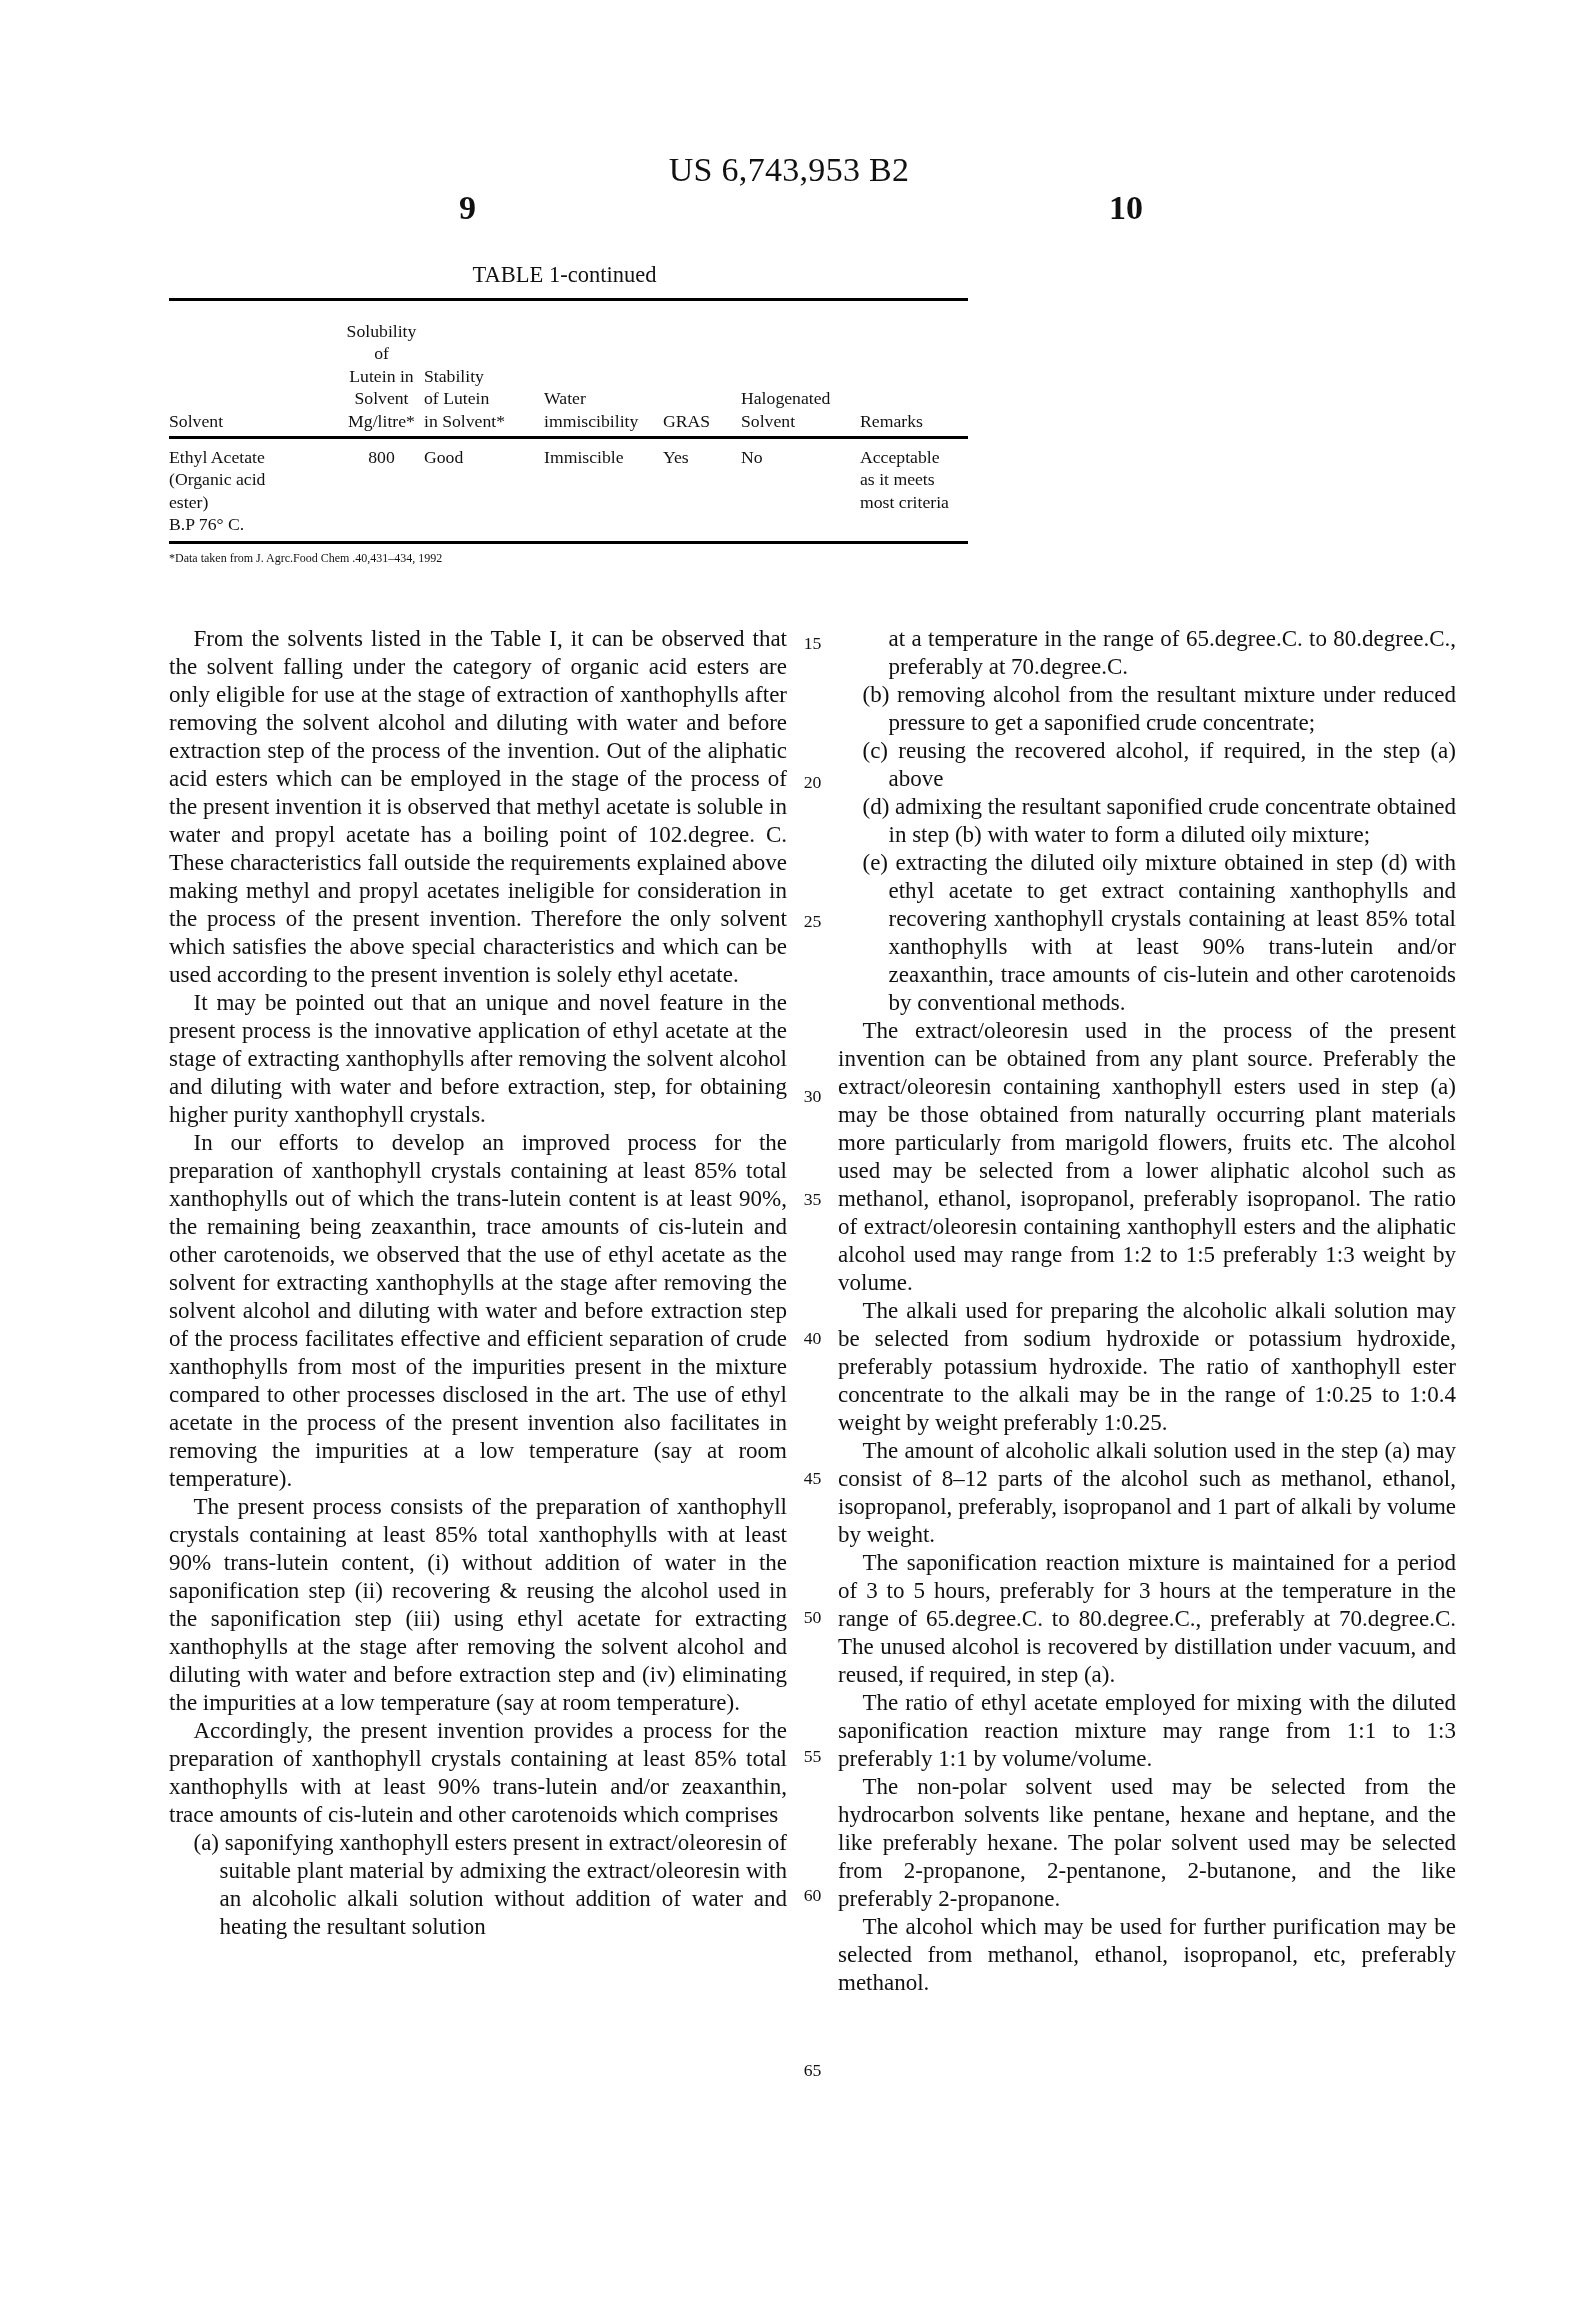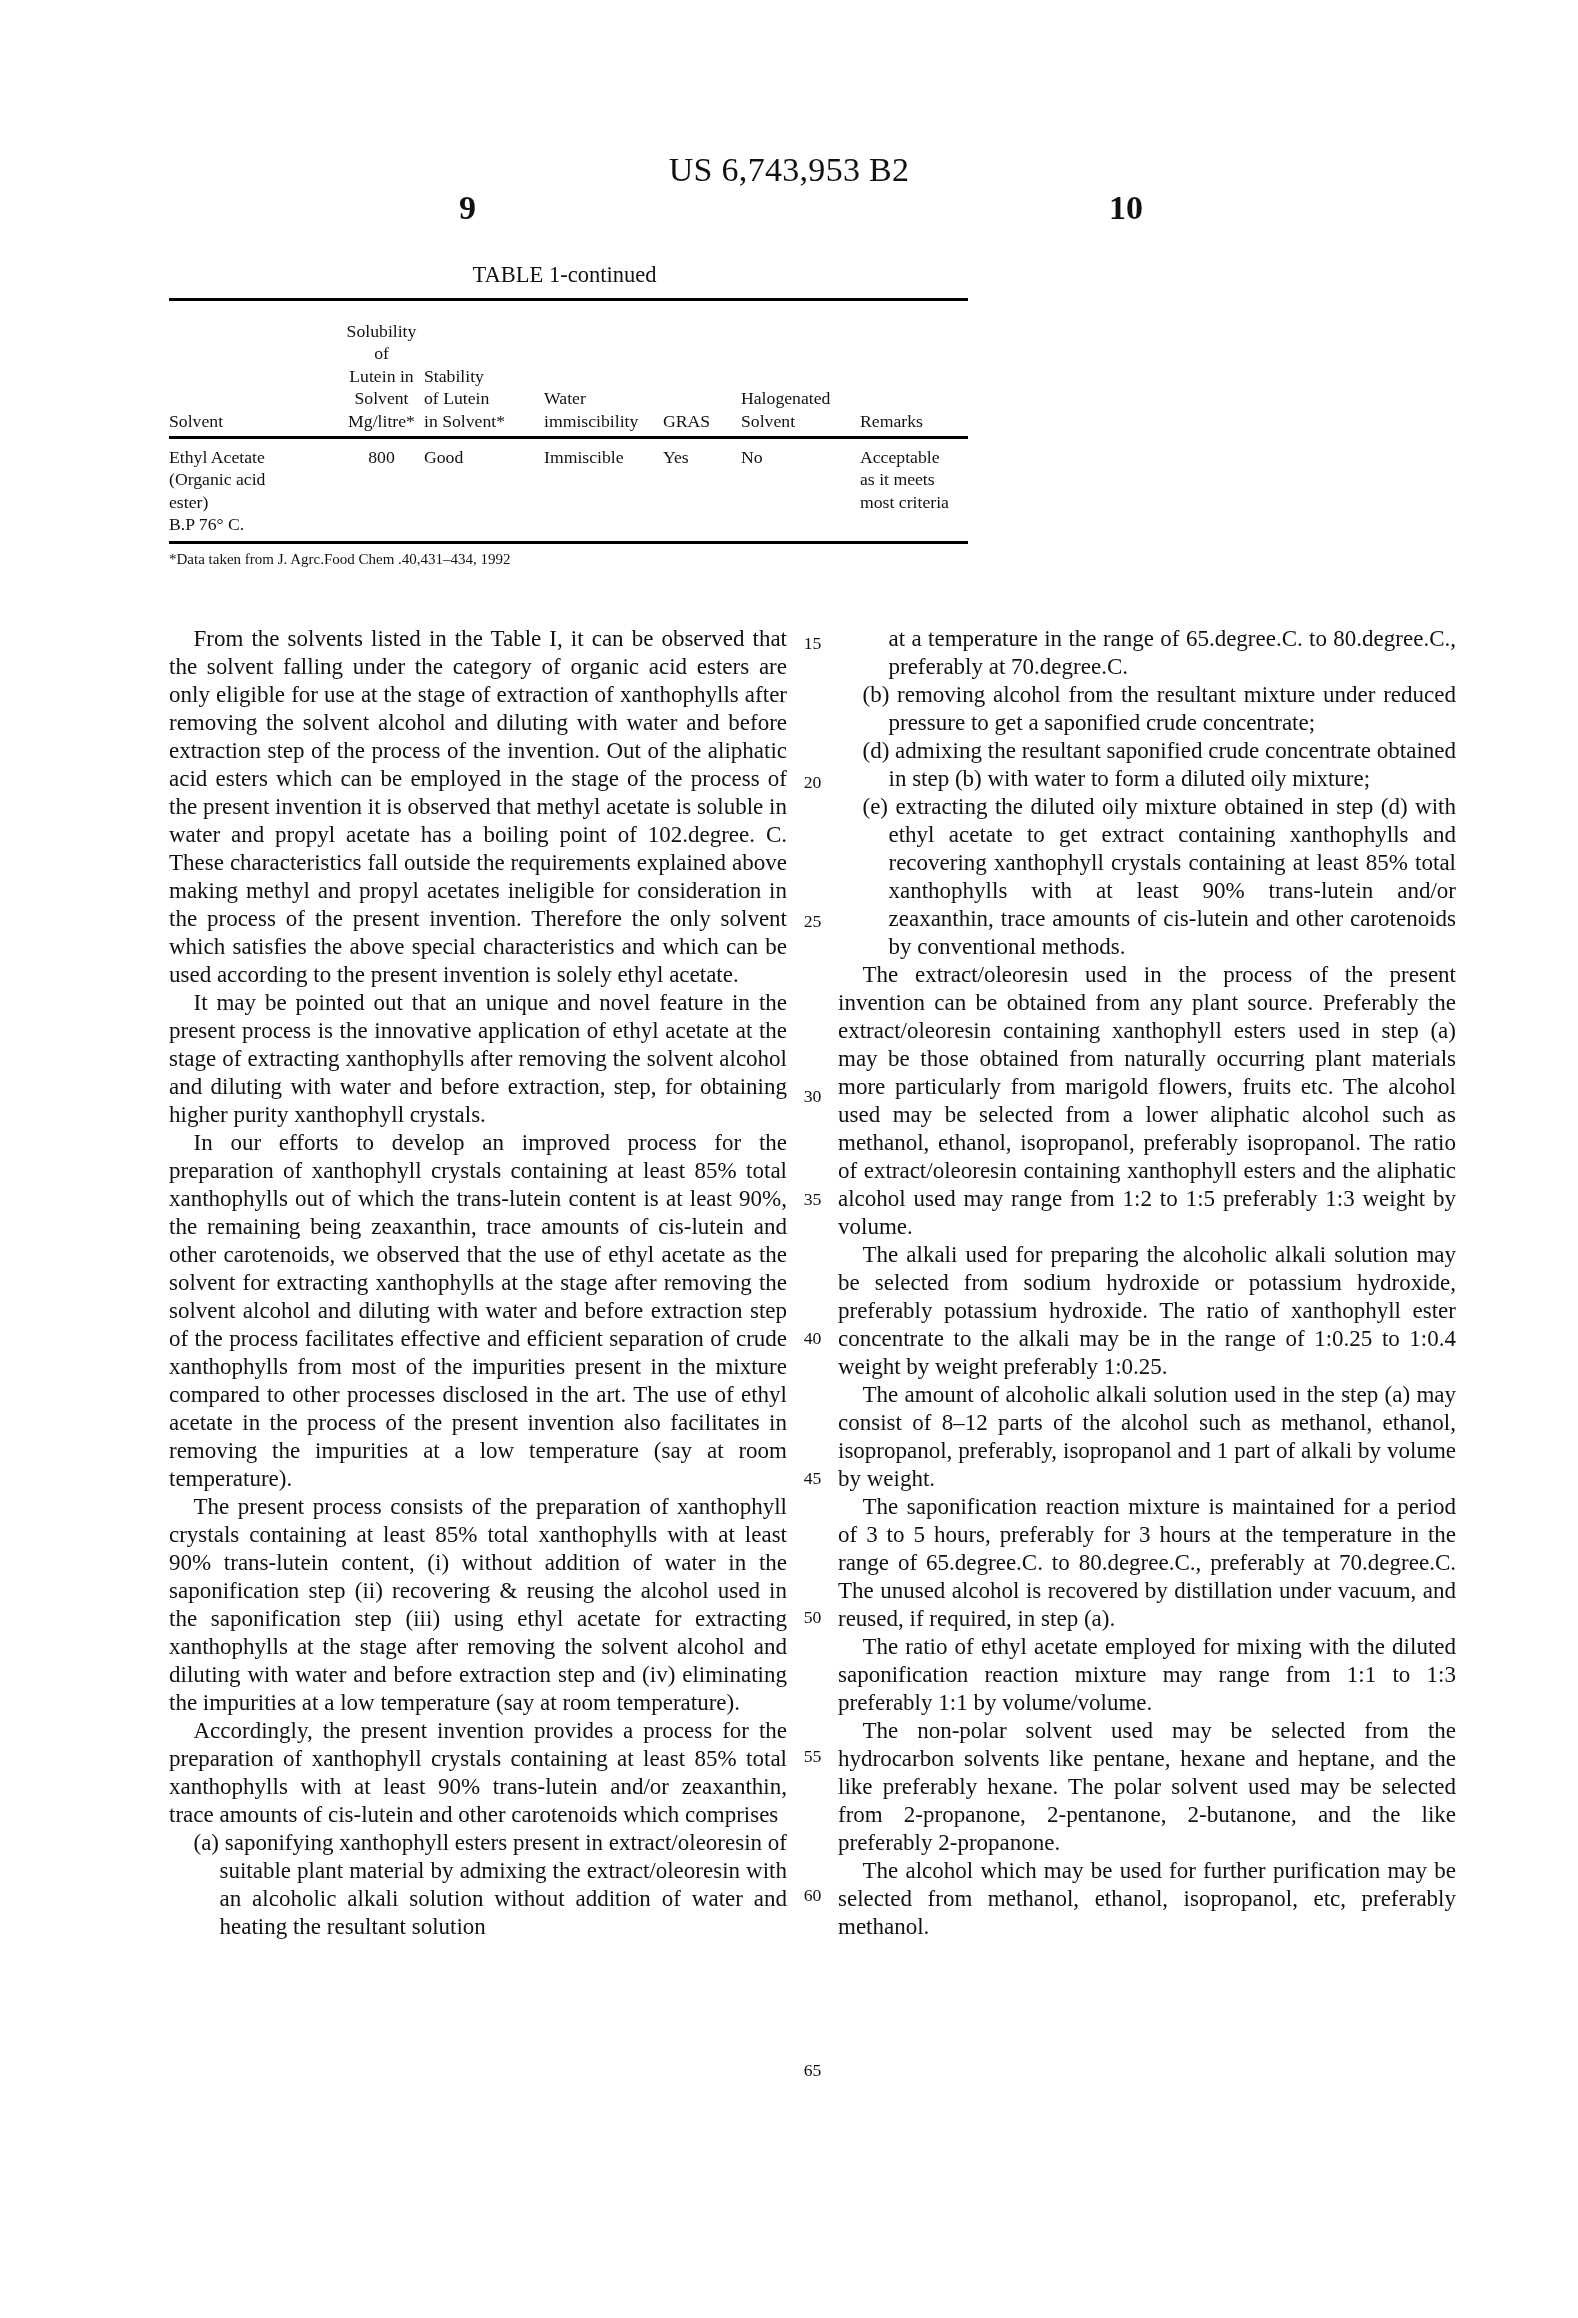--- a/index.html
+++ b/index.html
@@ -32,21 +32,21 @@
   table.sol tbody td { vertical-align: top; padding-top: 8.2px; }
   .c-solvent { width: 170px; }
   .c-sol { width: 85px; text-align: center !important; }
   .c-stab { width: 120px; }
   .c-water { width: 119px; }
   .c-gras { width: 78px; }
   .c-halo { width: 119px; }
   .hdr-line { display: block; }
   .cell-line { display: block; }
 
-  .footnote { position: absolute; left: 169px; top: 551px; font-size: 15px; }
+  .footnote { position: absolute; left: 169px; top: 551px; font-size: 12px; }
 
   .col {
     position: absolute; top: 625px; font-size: 23px; line-height: 28px; text-align: justify;
   }
   .col.left { left: 169px; width: 618px; }
   .col.right { left: 838px; width: 618px; }
   .col p { margin: 0; text-indent: 24.5px; }
   .col p.cont { text-indent: 0; }
   .col .item { margin: 0 0 0 24.5px; padding-left: 26px; text-indent: -26px; }
   .col .item.cont { padding-left: 26px; text-indent: 0; margin-left: 24.5px; }
@@ -136,20 +136,21 @@
     <p>From the solvents listed in the Table I, it can be observed that the solvent falling under the category of organic acid esters are only eligible for use at the stage of extraction of xanthophylls after removing the solvent alcohol and diluting with water and before extraction step of the process of the invention. Out of the aliphatic acid esters which can be employed in the stage of the process of the present invention it is observed that methyl acetate is soluble in water and propyl acetate has a boiling point of 102.degree. C. These characteristics fall outside the requirements explained above making methyl and propyl acetates ineligible for consideration in the process of the present invention. Therefore the only solvent which satisfies the above special characteristics and which can be used according to the present invention is solely ethyl acetate.</p>
     <p>It may be pointed out that an unique and novel feature in the present process is the innovative application of ethyl acetate at the stage of extracting xanthophylls after removing the solvent alcohol and diluting with water and before extraction, step, for obtaining higher purity xanthophyll crystals.</p>
     <p>In our efforts to develop an improved process for the preparation of xanthophyll crystals containing at least 85% total xanthophylls out of which the trans-lutein content is at least 90%, the remaining being zeaxanthin, trace amounts of cis-lutein and other carotenoids, we observed that the use of ethyl acetate as the solvent for extracting xanthophylls at the stage after removing the solvent alcohol and diluting with water and before extraction step of the process facilitates effective and efficient separation of crude xanthophylls from most of the impurities present in the mixture compared to other processes disclosed in the art. The use of ethyl acetate in the process of the present invention also facilitates in removing the impurities at a low temperature (say at room temperature).</p>
     <p>The present process consists of the preparation of xanthophyll crystals containing at least 85% total xanthophylls with at least 90% trans-lutein content, (i) without addition of water in the saponification step (ii) recovering &amp; reusing the alcohol used in the saponification step (iii) using ethyl acetate for extracting xanthophylls at the stage after removing the solvent alcohol and diluting with water and before extraction step and (iv) eliminating the impurities at a low temperature (say at room temperature).</p>
     <p>Accordingly, the present invention provides a process for the preparation of xanthophyll crystals containing at least 85% total xanthophylls with at least 90% trans-lutein and/or zeaxanthin, trace amounts of cis-lutein and other carotenoids which comprises</p>
     <p class="item">(a) saponifying xanthophyll esters present in extract/oleoresin of suitable plant material by admixing the extract/oleoresin with an alcoholic alkali solution without addition of water and heating the resultant solution</p>
   </div>
 <div class="col right" id="right-col">
     <p class="item cont">at a temperature in the range of 65.degree.C. to 80.degree.C., preferably at 70.degree.C.</p>
     <p class="item">(b) removing alcohol from the resultant mixture under reduced pressure to get a saponified crude concentrate;</p>
+    <p class="item">(c) reusing the recovered alcohol, if required, in the step (a) above</p>
     <p class="item">(d) admixing the resultant saponified crude concentrate obtained in step (b) with water to form a diluted oily mixture;</p>
     <p class="item">(e) extracting the diluted oily mixture obtained in step (d) with ethyl acetate to get extract containing xanthophylls and recovering xanthophyll crystals containing at least 85% total xanthophylls with at least 90% trans-lutein and/or zeaxanthin, trace amounts of cis-lutein and other carotenoids by conventional methods.</p>
     <p>The extract/oleoresin used in the process of the present invention can be obtained from any plant source. Preferably the extract/oleoresin containing xanthophyll esters used in step (a) may be those obtained from naturally occurring plant materials more particularly from marigold flowers, fruits etc. The alcohol used may be selected from a lower aliphatic alcohol such as methanol, ethanol, isopropanol, preferably isopropanol. The ratio of extract/oleoresin containing xanthophyll esters and the aliphatic alcohol used may range from 1:2 to 1:5 preferably 1:3 weight by volume.</p>
     <p>The alkali used for preparing the alcoholic alkali solution may be selected from sodium hydroxide or potassium hydroxide, preferably potassium hydroxide. The ratio of xanthophyll ester concentrate to the alkali may be in the range of 1:0.25 to 1:0.4 weight by weight preferably 1:0.25.</p>
     <p>The amount of alcoholic alkali solution used in the step (a) may consist of 8–12 parts of the alcohol such as methanol, ethanol, isopropanol, preferably, isopropanol and 1 part of alkali by volume by weight.</p>
     <p>The saponification reaction mixture is maintained for a period of 3 to 5 hours, preferably for 3 hours at the temperature in the range of 65.degree.C. to 80.degree.C., preferably at 70.degree.C. The unused alcohol is recovered by distillation under vacuum, and reused, if required, in step (a).</p>
     <p>The ratio of ethyl acetate employed for mixing with the diluted saponification reaction mixture may range from 1:1 to 1:3 preferably 1:1 by volume/volume.</p>
     <p>The non-polar solvent used may be selected from the hydrocarbon solvents like pentane, hexane and heptane, and the like preferably hexane. The polar solvent used may be selected from 2-propanone, 2-pentanone, 2-butanone, and the like preferably 2-propanone.</p>
     <p>The alcohol which may be used for further purification may be selected from methanol, ethanol, isopropanol, etc, preferably methanol.</p>
   </div>

